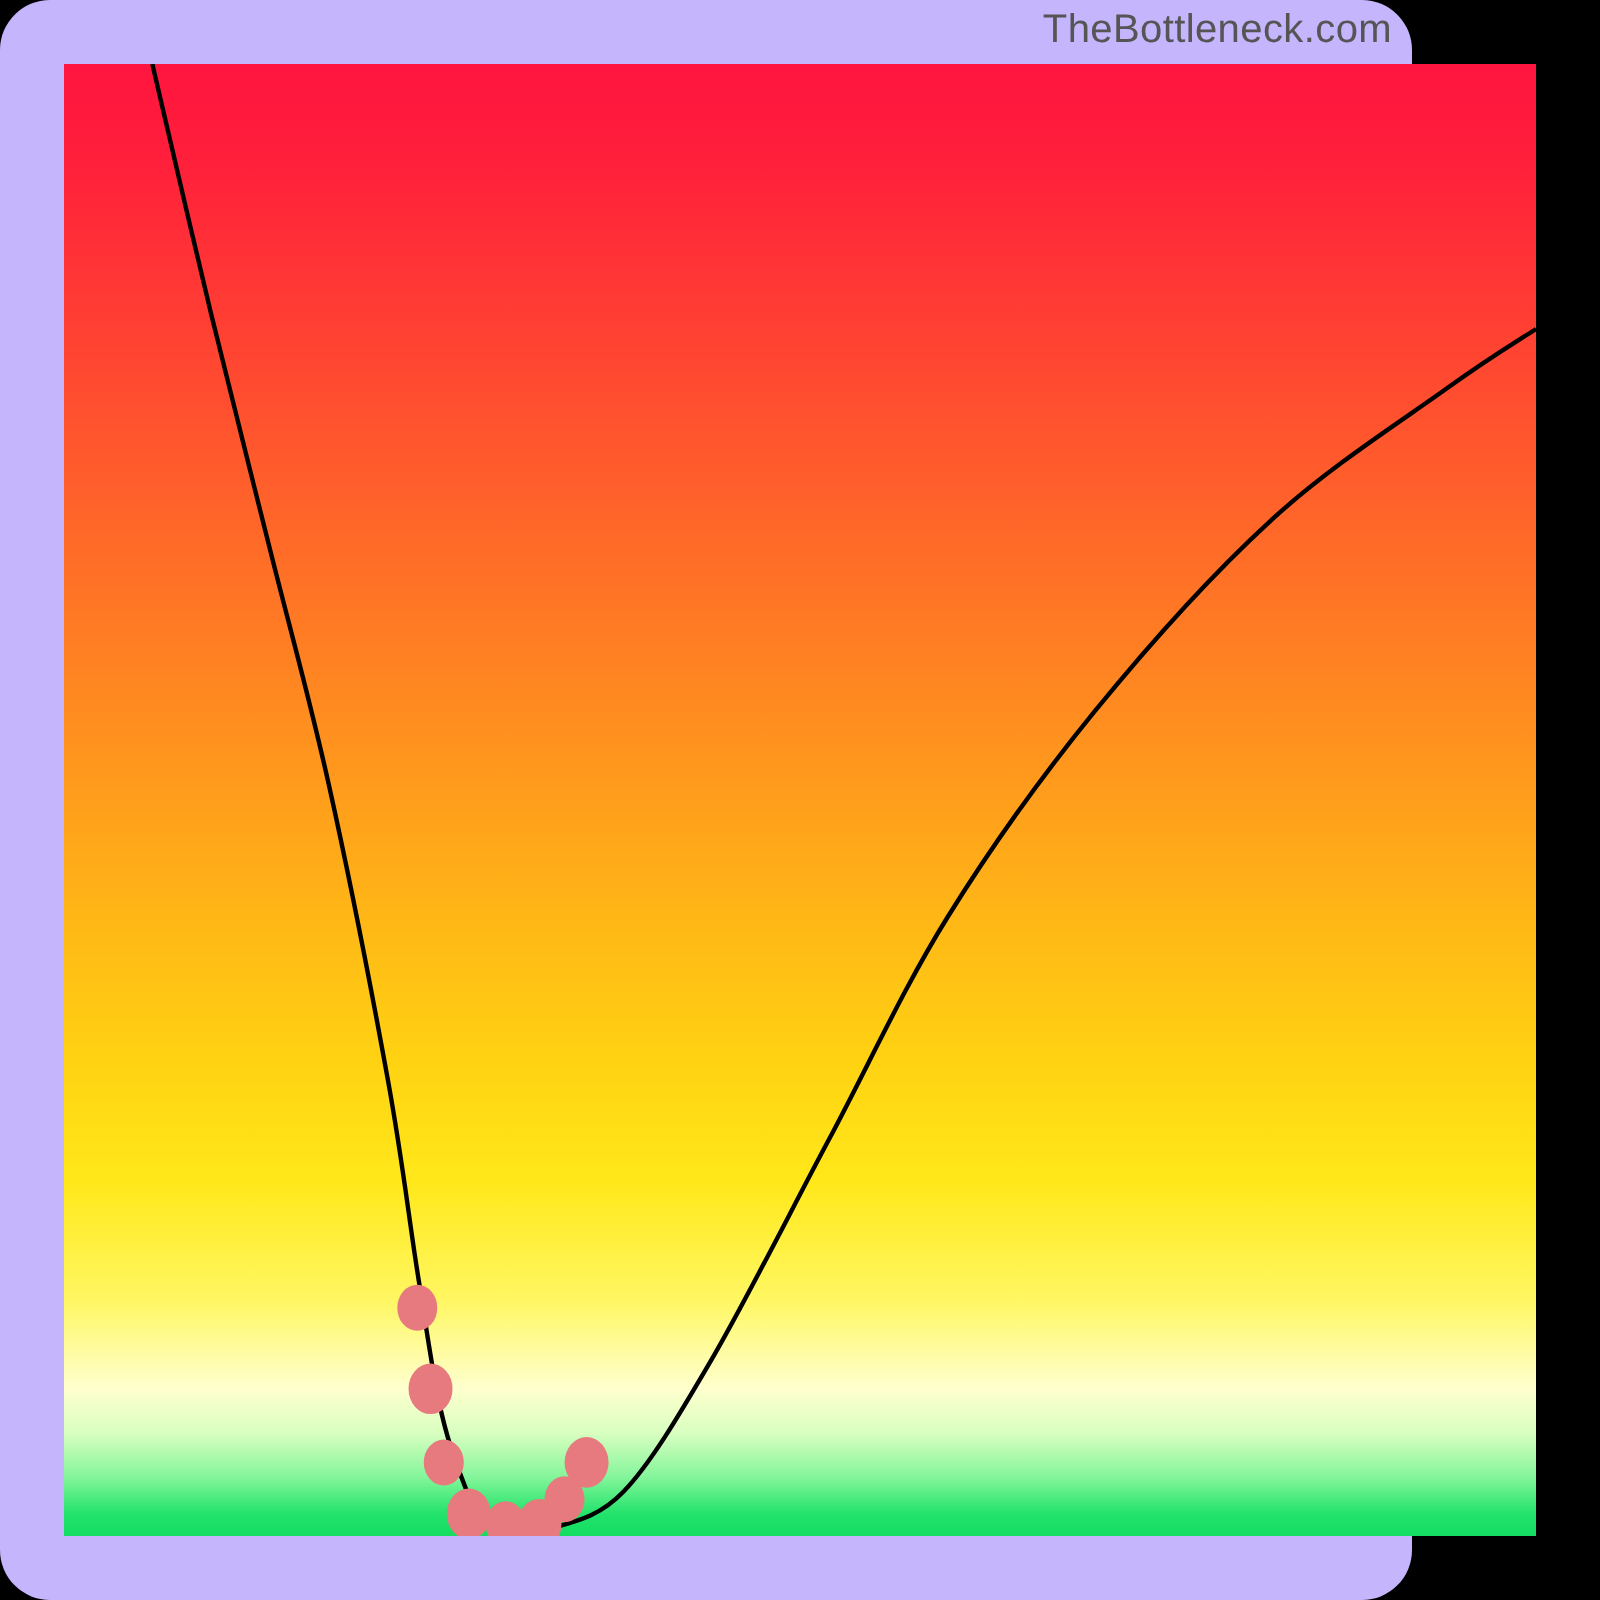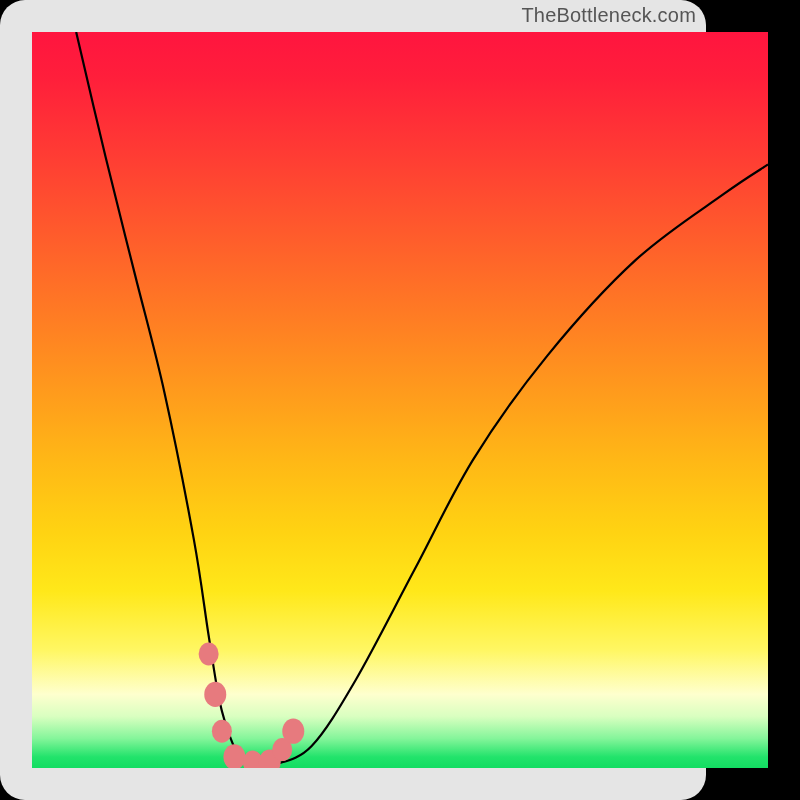--- a/index.html
+++ b/index.html
@@ -8,21 +8,21 @@
     width: 800px;
     height: 800px;
     background: #000;
     overflow: hidden;
     font-family: Arial, Helvetica, sans-serif;
   }
   .frame {
     position: absolute;
     left: 0; top: 0;
     width: 706px; height: 800px;
-    background: #e5e5e5;
+    background: #c4b5fd;
     border-radius: 25px;
   }
   .plot {
     position: absolute;
     left: 32px;
     top: 32px;
     width: 736px;
     height: 736px;
     
     background: linear-gradient(to bottom,

